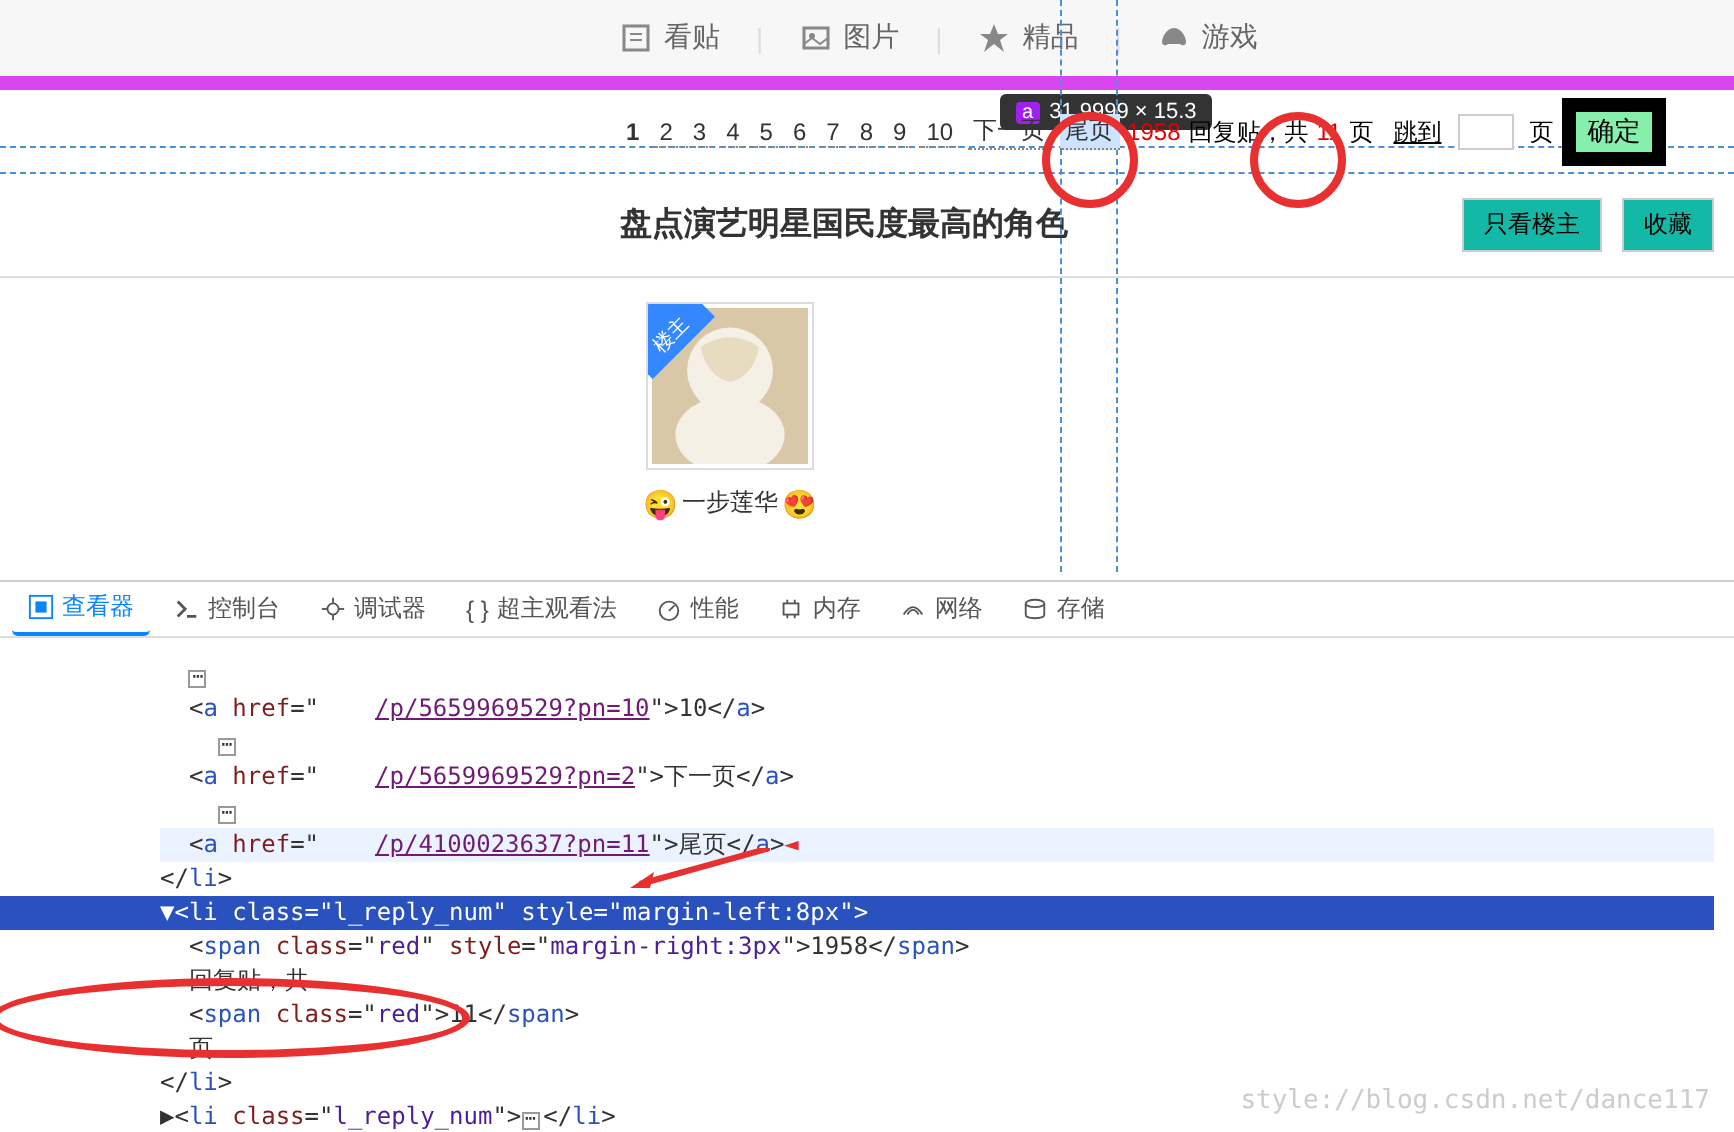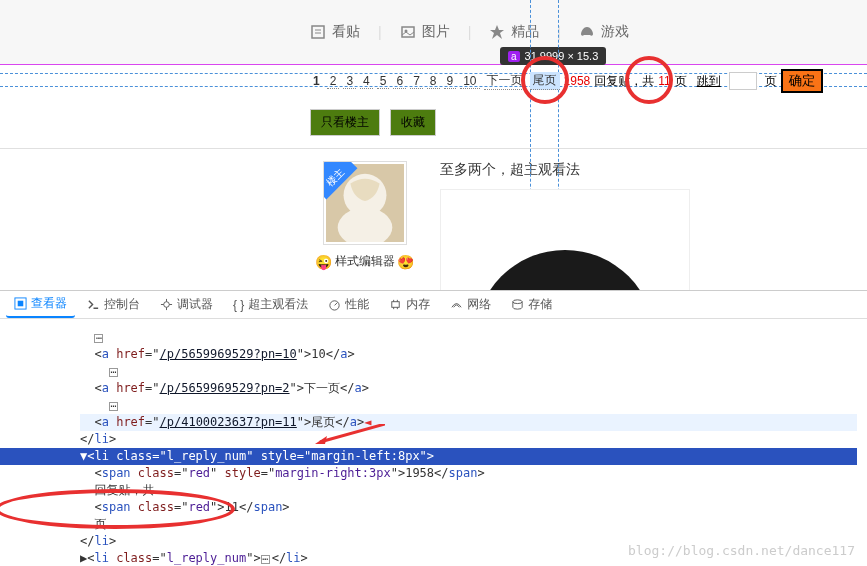--- a/index.html
+++ b/index.html
@@ -1,36 +1,36 @@
 <!DOCTYPE html>
 <html><head>
 <meta charset="utf-8">
 <style>
 * { margin: 0; padding: 0; box-sizing: border-box; }
 body { font-family: "Microsoft YaHei", Arial, sans-serif; font-size: 12px; background: #fff; width: 867px; height: 566px; overflow: hidden; position: relative; }
-.top-section { background: #f7f7f7; border-bottom: 1px solid #d946ef; padding: 23px 0; }
+.top-section { background: #f7f7f7; border-bottom: 7px solid #d946ef; padding: 10px 0; }
 .nav-tabs { display: flex; align-items: center; padding-left: 310px; gap: 18px; font-size: 14px; color: #666; }
 .nav-tab { display: flex; align-items: center; gap: 6px; cursor: pointer; }
 .nav-tab svg { width: 16px; height: 16px; }
 .nav-sep { color: #ddd; }
 .ruler-line { border-top: 1px dashed #4a90d9; position: absolute; left: 0; right: 0; }
 .ruler-v { border-left: 1px dashed #4a90d9; position: absolute; top: 0; bottom: 280px; }
 .tooltip-box { position: absolute; background: #333; color: #fff; padding: 3px 8px; border-radius: 3px; font-size: 11px; display: flex; align-items: center; gap: 5px; }
 .tooltip-box .tag { background: #a020f0; padding: 0 3px; border-radius: 2px; font-size: 10px; }
 .pager-row { padding: 4px 0 4px 310px; display: flex; align-items: center; gap: 4px; font-size: 12px; position: relative; }
 .pager-row a { color: #333; text-decoration: none; padding: 0 3px; border-bottom: 1px dotted #888; }
 .pager-row .cur { font-weight: bold; border-bottom: none; }
 .pager-row .red { color: #e60000; }
 .pager-input { width: 28px; height: 18px; border: 1px solid #ccc; margin: 0 4px; }
-.pager-btn { background: #f97316; border: 2px solid #000000; padding: 1px 6px; cursor: pointer; }
+.pager-btn { background: #86efac; border: 7px solid #000000; padding: 1px 6px; cursor: pointer; }
 .red-circle { position: absolute; border: 4px solid #e83030; border-radius: 50%; pointer-events: none; }
 .post-header { padding: 12px 0 12px 310px; display: flex; align-items: center; justify-content: space-between; border-bottom: 1px solid #e0e0e0; }
 .post-title { font-size: 16px; font-weight: bold; color: #333; }
 .post-actions { display: flex; gap: 10px; padding-right: 10px; }
-.post-btn { background: #4d7c0f; border: 1px solid #ccc; padding: 4px 10px; cursor: pointer; font-size: 12px; }
+.post-btn { background: #14b8a6; border: 1px solid #ccc; padding: 4px 10px; cursor: pointer; font-size: 12px; }
 .post-body { display: flex; padding-left: 310px; padding-top: 12px; }
 .user-col { width: 110px; text-align: center; position: relative; }
 .avatar-box { width: 84px; height: 84px; border: 1px solid #ddd; padding: 2px; margin: 0 auto; background: #fff; position: relative; overflow: hidden; }
 .avatar-img { width: 100%; height: 100%; object-fit: cover; }
 .badge-corner { position: absolute; top: -2px; left: -14px; background: #3388ff; color: #fff; font-size: 10px; padding: 12px 12px 2px 12px; transform: rotate(-45deg); }
 .username { margin-top: 8px; font-size: 12px; color: #333; display: flex; align-items: center; justify-content: center; gap: 2px; }
 .emoji { font-size: 14px; }
 .content-col { flex: 1; padding-left: 20px; }
 .content-text { font-size: 14px; color: #333; margin-bottom: 10px; }
 .content-img { width: 250px; height: 110px; background: #fff; border: 1px solid #eee; position: relative; overflow: hidden; }
@@ -39,21 +39,21 @@
 
 .devtools { position: absolute; left: 0; right: 0; top: 290px; bottom: 0; background: #fff; border-top: 1px solid #ccc; }
 .dt-tabs { display: flex; align-items: center; border-bottom: 1px solid #ddd; padding: 0 6px; height: 28px; gap: 4px; font-size: 12px; color: #555; }
 .dt-tab { display: flex; align-items: center; gap: 4px; padding: 4px 8px; cursor: pointer; border-radius: 3px; justify-content: center; }
 .dt-tab.active { color: #0a84ff; border-bottom: 2px solid #0a84ff; }
 .dt-tab svg { width: 13px; height: 13px; }
 .dt-content { padding: 10px 10px 10px 80px; font-family: Consolas, monospace; font-size: 12px; line-height: 17px; color: #333; position: relative; }
 .code-line { white-space: pre; }
 .tag-c { color: #2a52be; }
 .attr-n { color: #7f1d1d; }
-.attr-v { color: #0f172a; text-decoration: underline; }
+.attr-v { color: #701a75; text-decoration: underline; margin-left: 28px; }
 .attr-v2 { color: #4c1d95; }
 .sel-line { background: #2a52be; color: #fff; display: block; margin-left: -80px; padding-left: 80px; }
 .sel-line .tag-c, .sel-line .attr-n, .sel-line .attr-v2 { color: #fff; }
 .collapse-box { display: inline-block; border: 1px solid #999; width: 9px; height: 9px; text-align: center; line-height: 7px; font-size: 9px; margin-right: 2px; }
 .red-ellipse { position: absolute; border: 4px solid #e83030; border-radius: 50%; pointer-events: none; }
 .watermark { position: absolute; bottom: 8px; right: 12px; color: #ccc; font-size: 13px; font-family: monospace; }
 </style>
 </head>
 <body>
 
@@ -123,48 +123,42 @@
   <span style="margin-left:6px;text-decoration:underline;">跳到</span>
   <input class="pager-input" style="">
   <span>页</span>
   <button class="pager-btn">确定</button>
 </div>
 
 <div class="red-circle" style="top:56px; left:521px; width:48px; height:48px;"></div>
 <div class="red-circle" style="top:56px; left:625px; width:48px; height:48px;"></div>
 
 <div class="post-header">
+  <div class="post-title">盘点演艺明星国民度最高的角色</div>
   <div class="post-actions">
     <button class="post-btn">只看楼主</button>
     <button class="post-btn">收藏</button>
   </div>
 </div>
 
 <div class="post-body">
   <div class="user-col">
     <div class="avatar-box">
       <div class="badge-corner">楼主</div>
       <svg class="avatar-img" viewBox="0 0 80 80">
           <rect width="80" height="80" fill="#d8c8a8"></rect>
           <circle cx="40" cy="32" r="22" fill="#f5f0e6"></circle>
           <ellipse cx="40" cy="65" rx="28" ry="20" fill="#f5f0e6"></ellipse>
           <path d="M25 20 Q40 10 55 20 Q52 35 40 38 Q28 35 25 20" fill="#e8dcc0"></path>
         </svg>
     </div>
     <div class="username">
       <span class="emoji">😜</span>
-      <span>样式编辑器</span>
+      <span>一步莲华</span>
       <span class="emoji">😍</span>
-    </div>
-  </div>
-  <div class="content-col">
-    <div class="content-text">至多两个，超主观看法</div>
-    <div class="content-img">
-      <div class="face-shape"></div>
-      <div class="face-inner"></div>
     </div>
   </div>
 </div>
 
 <div class="devtools">
   <div class="dt-tabs">
     <div class="dt-tab active">
       <svg viewBox="0 0 14 14">
           <rect x="1" y="1" width="12" height="12" fill="none" stroke="currentColor"></rect>
           <rect x="4" y="4" width="6" height="6" fill="currentColor"></rect>
@@ -241,13 +235,13 @@
     <div class="code-line">▶&lt;<span class="tag-c">li</span> <span class="attr-n">class</span>="<span class="attr-v2">l_reply_num</span>"&gt;<span class="collapse-box">⋯</span>&lt;/<span class="tag-c">li</span>&gt;</div>
 
     <svg style="position:absolute; top:105px; left:315px; width:70px; height:20px;">
         <line x1="70" y1="0" x2="5" y2="18" stroke="#e83030" stroke-width="3"></line>
         <polygon points="0,20 12,12 10,20" fill="#e83030"></polygon>
       </svg>
     <div class="red-ellipse" style="top:170px; left:-5px; width:240px; height:40px;"></div>
   </div>
 </div>
 
-<div class="watermark">blog://blog.csdn.net/dance117</div>
+<div class="watermark">style://blog.csdn.net/dance117</div>
 
 </body></html>

